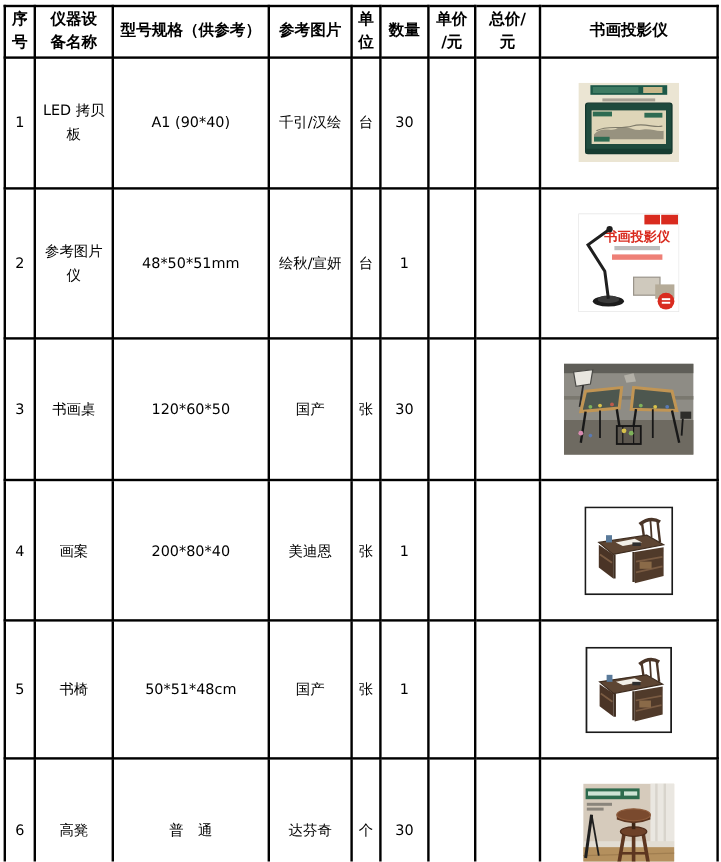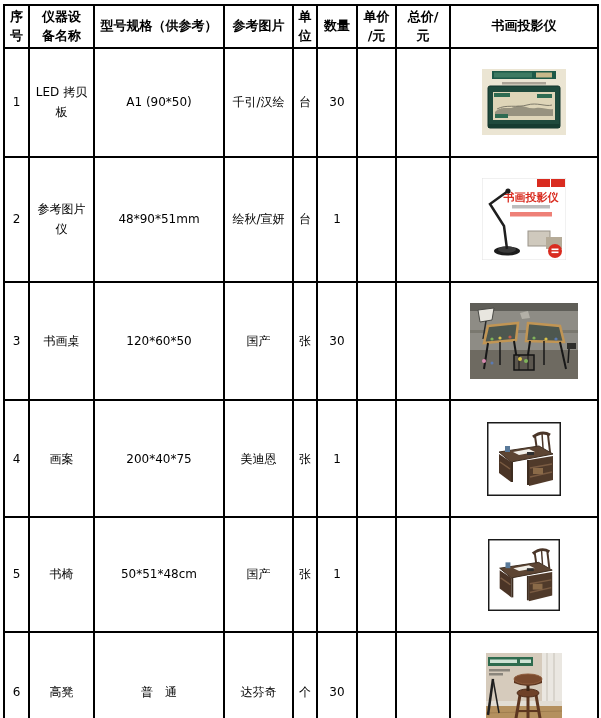--- a/index.html
+++ b/index.html
@@ -62,21 +62,21 @@
       <th>书画投影仪</th>
     </tr>
   </thead>
 
   <tbody>
 
     <tr style="height:86px">
       <td>1</td>
       <td>LED 拷贝
 板</td>
-      <td>A1 (90*50)</td>
+      <td>A1 (90*40)</td>
       <td>千引/汉绘</td>
       <td>台</td>
       <td>30</td>
       <td></td>
       <td></td>
       <td class="img-cell">
         <div class="img-wrap">
           <svg width="84" height="66" viewBox="0 0 84 66">
             <rect width="84" height="66" fill="#ebe5d3"></rect>
             <rect x="10" y="2" width="64" height="8" fill="#1d5948"></rect>
@@ -93,21 +93,21 @@
             <rect x="6" y="55" width="72" height="4" fill="#163c31"></rect>
           </svg>
         </div>
       </td>
     </tr>
 
     <tr style="height:98px">
       <td>2</td>
       <td>参考图片
 仪</td>
-      <td>48*90*51mm</td>
+      <td>48*50*51mm</td>
       <td>绘秋/宣妍</td>
       <td>台</td>
       <td>1</td>
       <td></td>
       <td></td>
       <td class="img-cell">
         <div class="img-wrap">
           <svg width="84" height="82" viewBox="0 0 84 82">
             <rect width="84" height="82" fill="#ffffff" stroke="#e2e2e2"></rect>
             <rect x="55" y="1" width="13" height="8" fill="#d92b1f"></rect>
@@ -172,21 +172,21 @@
             <circle cx="14" cy="58" r="2" fill="#d88ab0"></circle>
               <circle cx="22" cy="60" r="1.5" fill="#5a7ab3"></circle>
           </svg>
         </div>
       </td>
     </tr>
 
     <tr style="height:105px">
       <td>4</td>
       <td>画案</td>
-      <td>200*40*75</td>
+      <td>200*80*40</td>
       <td>美迪恩</td>
       <td>张</td>
       <td>1</td>
       <td></td>
       <td></td>
       <td class="img-cell">
         <div class="img-wrap">
           <svg width="74" height="74" viewBox="0 0 74 74">
             <rect x="0.75" y="0.75" width="72.5" height="72.5" fill="#ffffff" stroke="#1a1a1a" stroke-width="1.5"></rect>
             <path d="M46 15 Q55 8 63 13" stroke="#4a3528" stroke-width="3" fill="none"></path>

